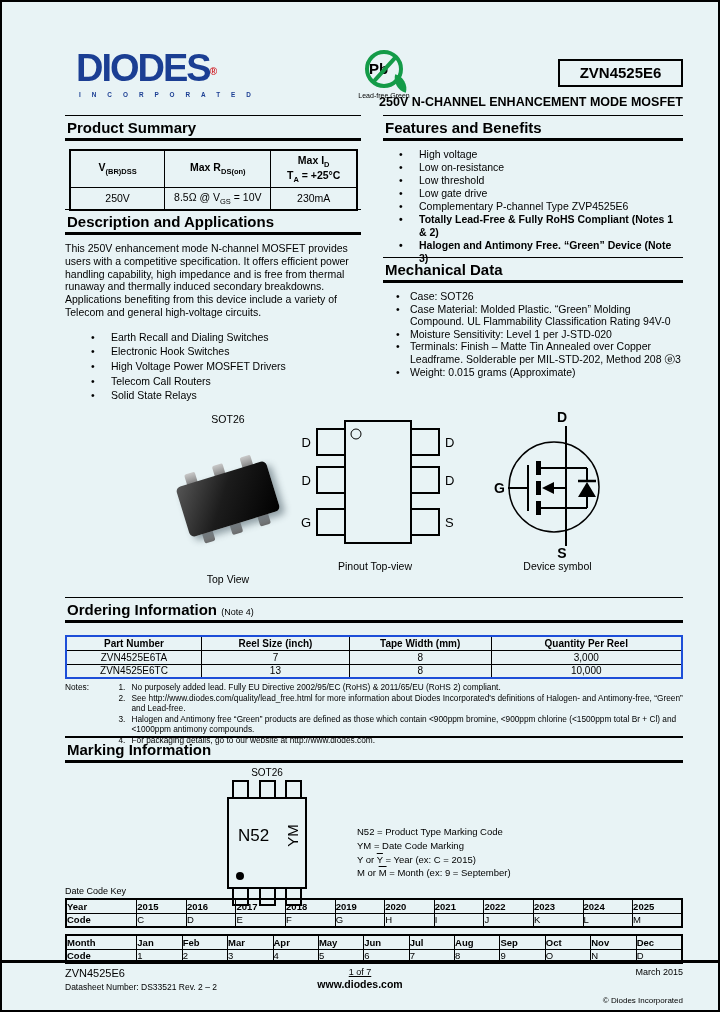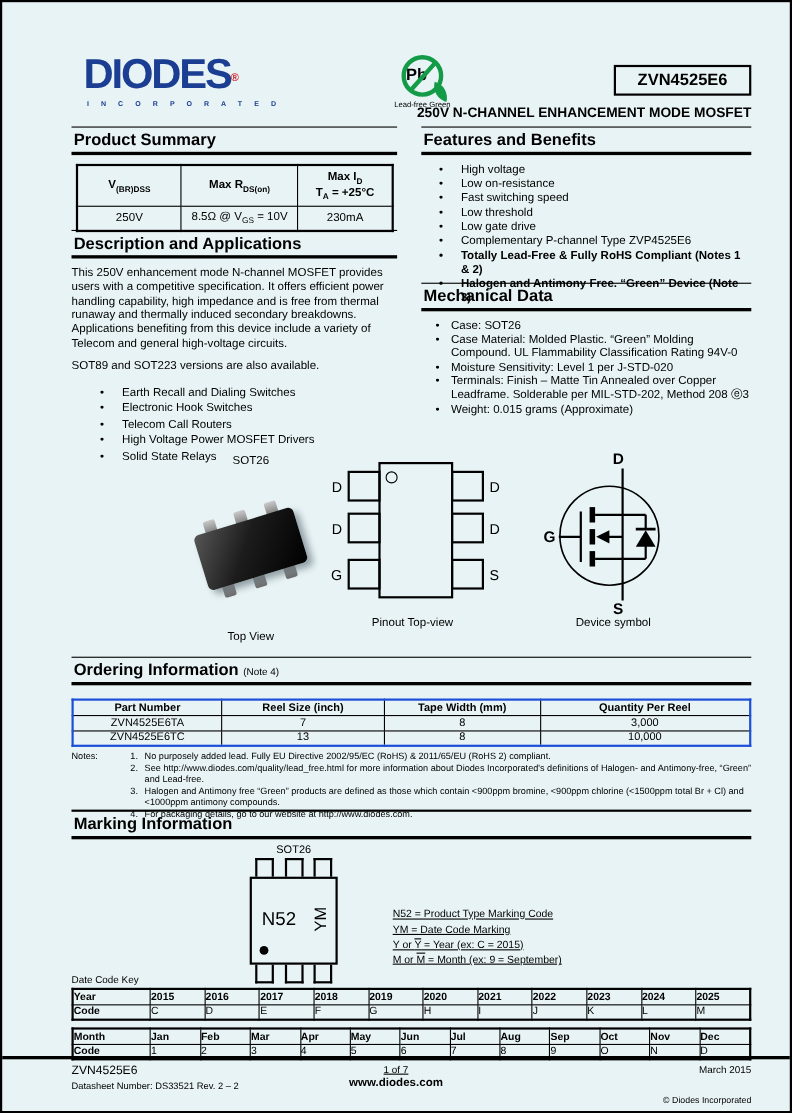--- a/index.html
+++ b/index.html
@@ -84,25 +84,25 @@
 
   
   #marking { left:63px; top:734px; width:618px; }
   .marking-content { position:relative; height:152px; }
   #mk-label { position:absolute; left:150px; top:4px; width:104px; text-align:center; font-size:10px; }
   #mk-pkg { position:absolute; left:162px; top:17px; width:80px; }
   .mk-pins { display:flex; justify-content:space-between; padding:0 5px; height:17px; }
   .mk-pin { width:17px; height:17px; border:2px solid #000; background:transparent; }
   .mk-pins.top .mk-pin { border-bottom:none; }
   .mk-pins.bot .mk-pin { border-top:none; }
-  .mk-body { width:80px; height:80px; border:2px solid #000; position:relative; }
+  .mk-body { width:80px; height:92px; border:2px solid #000; position:relative; }
   .mk-code { position:absolute; left:9px; top:27px; font-size:17px; }
   .mk-ym { position:absolute; right:2px; top:28px; transform:rotate(-90deg); font-size:15px; }
   .mk-dot { position:absolute; left:7px; bottom:7px; width:8px; height:8px; border-radius:50%; background:#000; }
-  #mk-legend { position:absolute; left:292px; top:62px; font-size:9.5px; line-height:13.8px;text-decoration:underline; }
+  #mk-legend { position:absolute; left:292px; top:62px; font-size:9.5px; line-height:13.8px; }
   .ovl { text-decoration:overline; }
 
   
   #datecode { left:63px; top:884px; width:618px; }
   .dck-label { font-size:9px; margin-bottom:2px; }
   .dc-table { width:100%; border-collapse:collapse; border:2px solid #000; }
   .dc-table td { border:1px solid #000; text-align:left; font-size:9.5px; height:14px; }
   .dc-table .b { font-weight:bold; }
   .dc-table.months { margin-top:6px; }
 
@@ -158,38 +158,36 @@
     </tr>
   </tbody>
     </table>
 </div>
 
 <div class="abs" id="features">
   <div class="sec-head">Features and Benefits</div>
   <div class="blist">
     <div class="bitem">High voltage</div>
     <div class="bitem">Low on-resistance</div>
-    <div class="bitem">Fast switching speed</div>
     <div class="bitem">Low threshold</div>
     <div class="bitem">Low gate drive</div>
     <div class="bitem">Complementary P-channel Type ZVP4525E6</div>
     <div class="bitem bold">Totally Lead-Free &amp; Fully RoHS Compliant (Notes 1 &amp; 2)</div>
     <div class="bitem bold">Halogen and Antimony Free. “Green” Device (Note 3)</div>
   </div>
 </div>
 
 <div class="abs" id="description">
   <div class="sec-head">Description and Applications</div>
   <div class="desc-p">This 250V enhancement mode N-channel MOSFET provides users with a competitive specification. It offers efficient power handling capability, high impedance and is free from thermal runaway and thermally induced secondary breakdowns. Applications benefiting from this device include a variety of Telecom and general high-voltage circuits.</div>
-  <div class="desc-p">SOT89 and SOT223 versions are also available.</div>
   <div class="apps">
     <div class="app-item">Earth Recall and Dialing Switches</div>
     <div class="app-item">Electronic Hook Switches</div>
+    <div class="app-item">High Voltage Power MOSFET Drivers</div>
     <div class="app-item">Telecom Call Routers</div>
-    <div class="app-item">High Voltage Power MOSFET Drivers</div>
     <div class="app-item">Solid State Relays</div>
   </div>
 </div>
 
 <div class="abs" id="mechanical">
   <div class="sec-head">Mechanical Data</div>
   <div class="blist">
     <div class="mech-item">Case: SOT26</div>
     <div class="mech-item">Case Material:  Molded Plastic. “Green” Molding Compound. UL Flammability Classification Rating 94V-0</div>
     <div class="mech-item">Moisture Sensitivity: Level 1 per J-STD-020</div>

